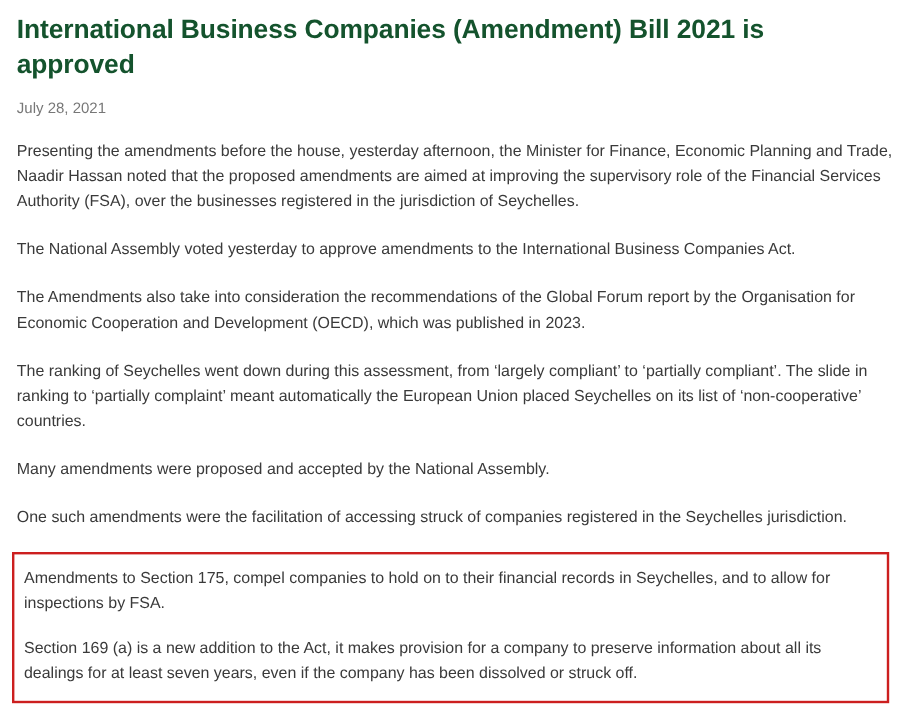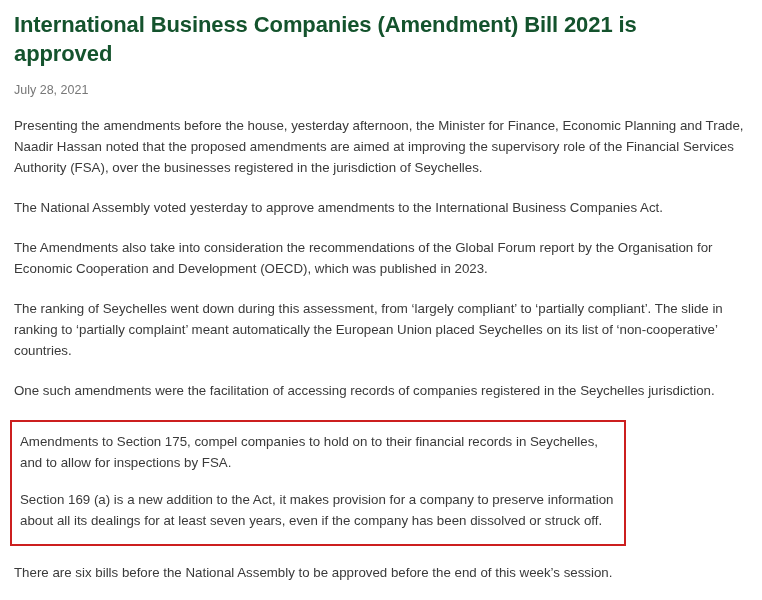--- a/index.html
+++ b/index.html
@@ -36,21 +36,21 @@
   p.body-text {
     font-size: 13.3px;
     line-height: 21px;
     color: #3a3a3a;
     margin: 0 0 19px 0;
   }
   .highlight-box {
     border: 2px solid #cc1f1f;
     padding: 9px 8px 1px 8px;
     margin: 0 0 16px -4px;
-    width: 616px;
+    width: 731px;
     box-sizing: border-box;
   }
   .highlight-box p.body-text {
     margin-bottom: 16px;
   }
   .highlight-box p.body-text:last-child {
     margin-bottom: 12px;
   }
   .after-box {
     margin-bottom: 0;
@@ -66,22 +66,23 @@
   <div class="article-date">July 28, 2021</div>
 
   <p class="body-text">Presenting the amendments before the house, yesterday afternoon, the Minister for Finance, Economic Planning and Trade, Naadir Hassan noted that the proposed amendments are aimed at improving the supervisory role of the Financial Services Authority (FSA), over the businesses registered in the jurisdiction of Seychelles.</p>
 
   <p class="body-text">The National Assembly voted yesterday to approve amendments to the International Business Companies Act.</p>
 
   <p class="body-text">The Amendments also take into consideration the recommendations of the Global Forum report by the Organisation for Economic Cooperation and Development (OECD), which was published in 2023.</p>
 
   <p class="body-text">The ranking of Seychelles went down during this assessment, from ‘largely compliant’ to ‘partially compliant’. The slide in ranking to ‘partially complaint’ meant automatically the European Union placed Seychelles on its list of ‘non-cooperative’ countries.</p>
 
+  <p class="body-text">Many amendments were proposed and accepted by the National Assembly.</p>
 
-  <p class="body-text">One such amendments were the facilitation of accessing records of companies registered in the Seychelles jurisdiction.</p>
+  <p class="body-text">One such amendments were the facilitation of accessing struck of companies registered in the Seychelles jurisdiction.</p>
 
   <div class="highlight-box">
     <p class="body-text">Amendments to Section 175, compel companies to hold on to their financial records in Seychelles, and to allow for inspections by FSA.</p>
     <p class="body-text">Section 169 (a) is a new addition to the Act, it makes provision for a company to preserve information about all its dealings for at least seven years, even if the company has been dissolved or struck off.</p>
   </div>
 
   <p class="body-text after-box">There are six bills before the National Assembly to be approved before the end of this week’s session.</p>
 
 </div>
 

